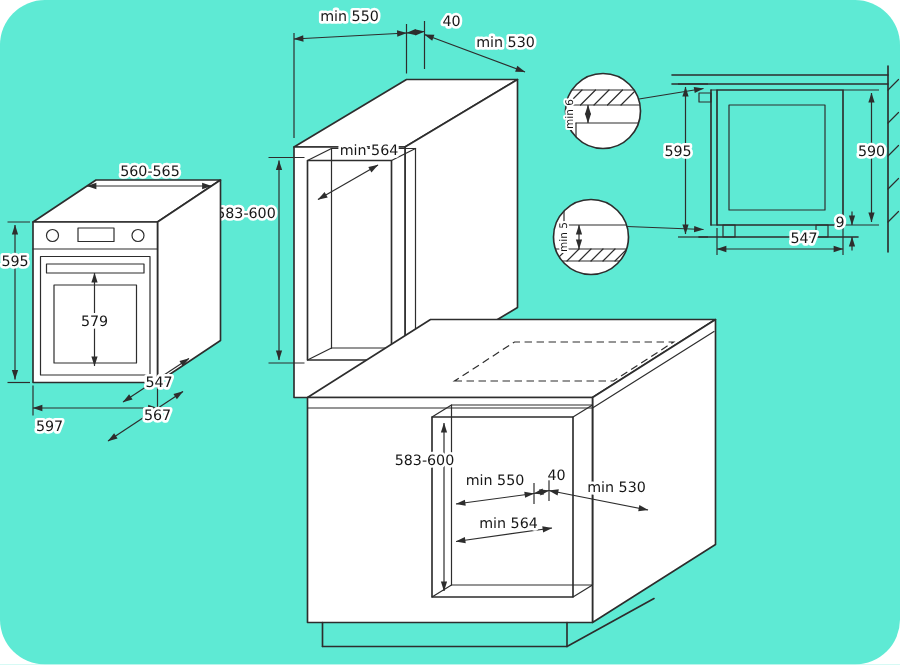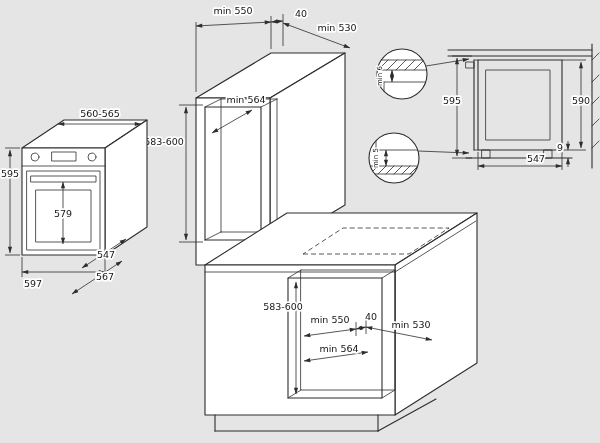--- a/index.html
+++ b/index.html
@@ -1,16 +1,16 @@
 <!DOCTYPE html>
 <html><head>
 <meta charset="utf-8">
 <style>
   html,body{margin:0;padding:0;background:#ffffff;}
-  .stage{width:600px;height:443px;position:relative;background:#e5e5e5;overflow:hidden;}
+  .stage{width:600px;height:443px;position:relative;background:#5eead4;overflow:hidden;border-radius:30px;}
   svg{display:block;}
   .ln{fill:none;stroke:#2d2d2d;stroke-width:1.1;stroke-linejoin:round;stroke-linecap:round;}
   .thin{stroke-width:0.8;}
   .face{fill:#ffffff;stroke:#2d2d2d;stroke-width:1.1;stroke-linejoin:round;}
   .dimln{fill:none;stroke:#2d2d2d;stroke-width:0.8;}
   .dash{stroke-dasharray:5 3;}
   .dim-label{font-family:"DejaVu Sans","Liberation Sans",sans-serif;font-size:9.5px;fill:#161616;
              paint-order:stroke;stroke:#ffffff;stroke-width:3.5px;stroke-linejoin:round;text-anchor:middle;}
   .dim-label.small{font-size:7px;stroke-width:2.5px;}
 </style>

